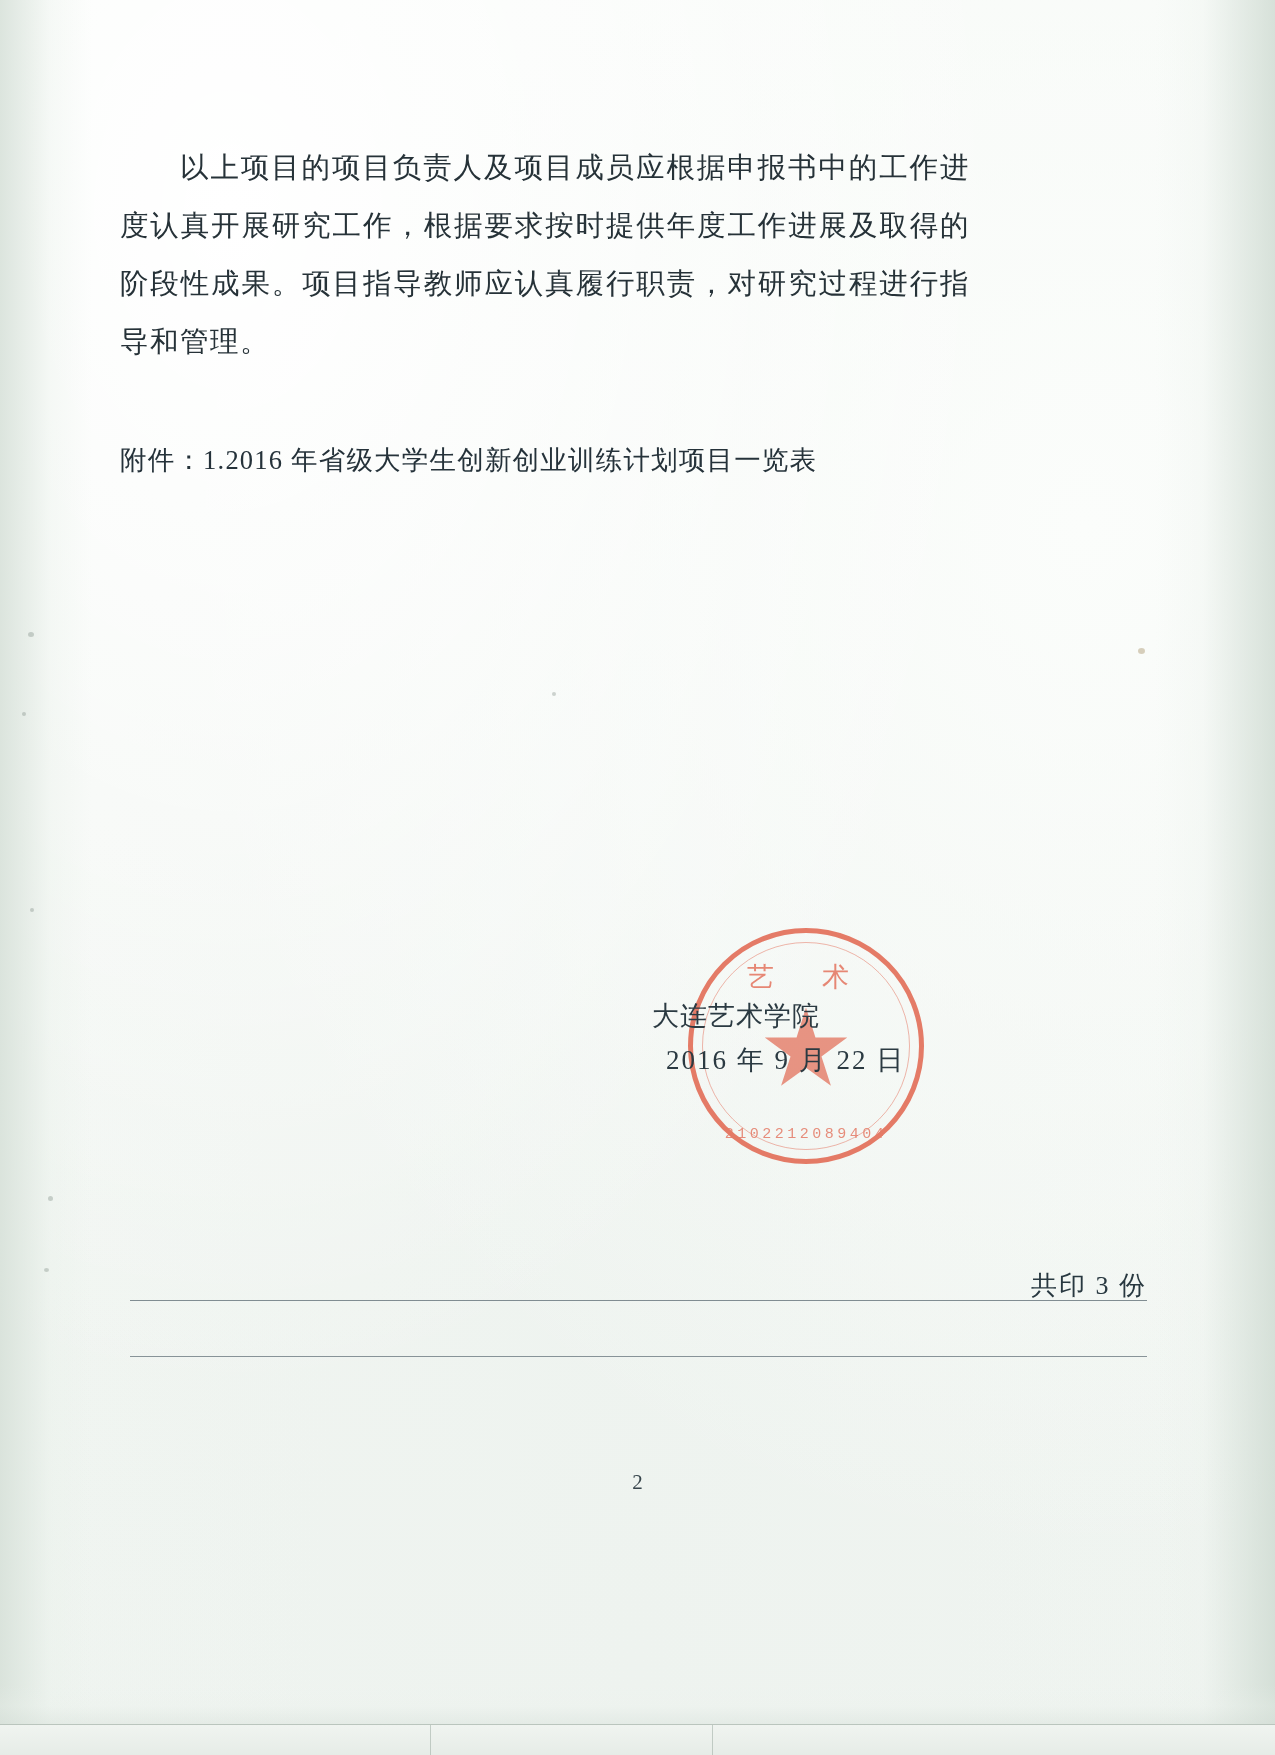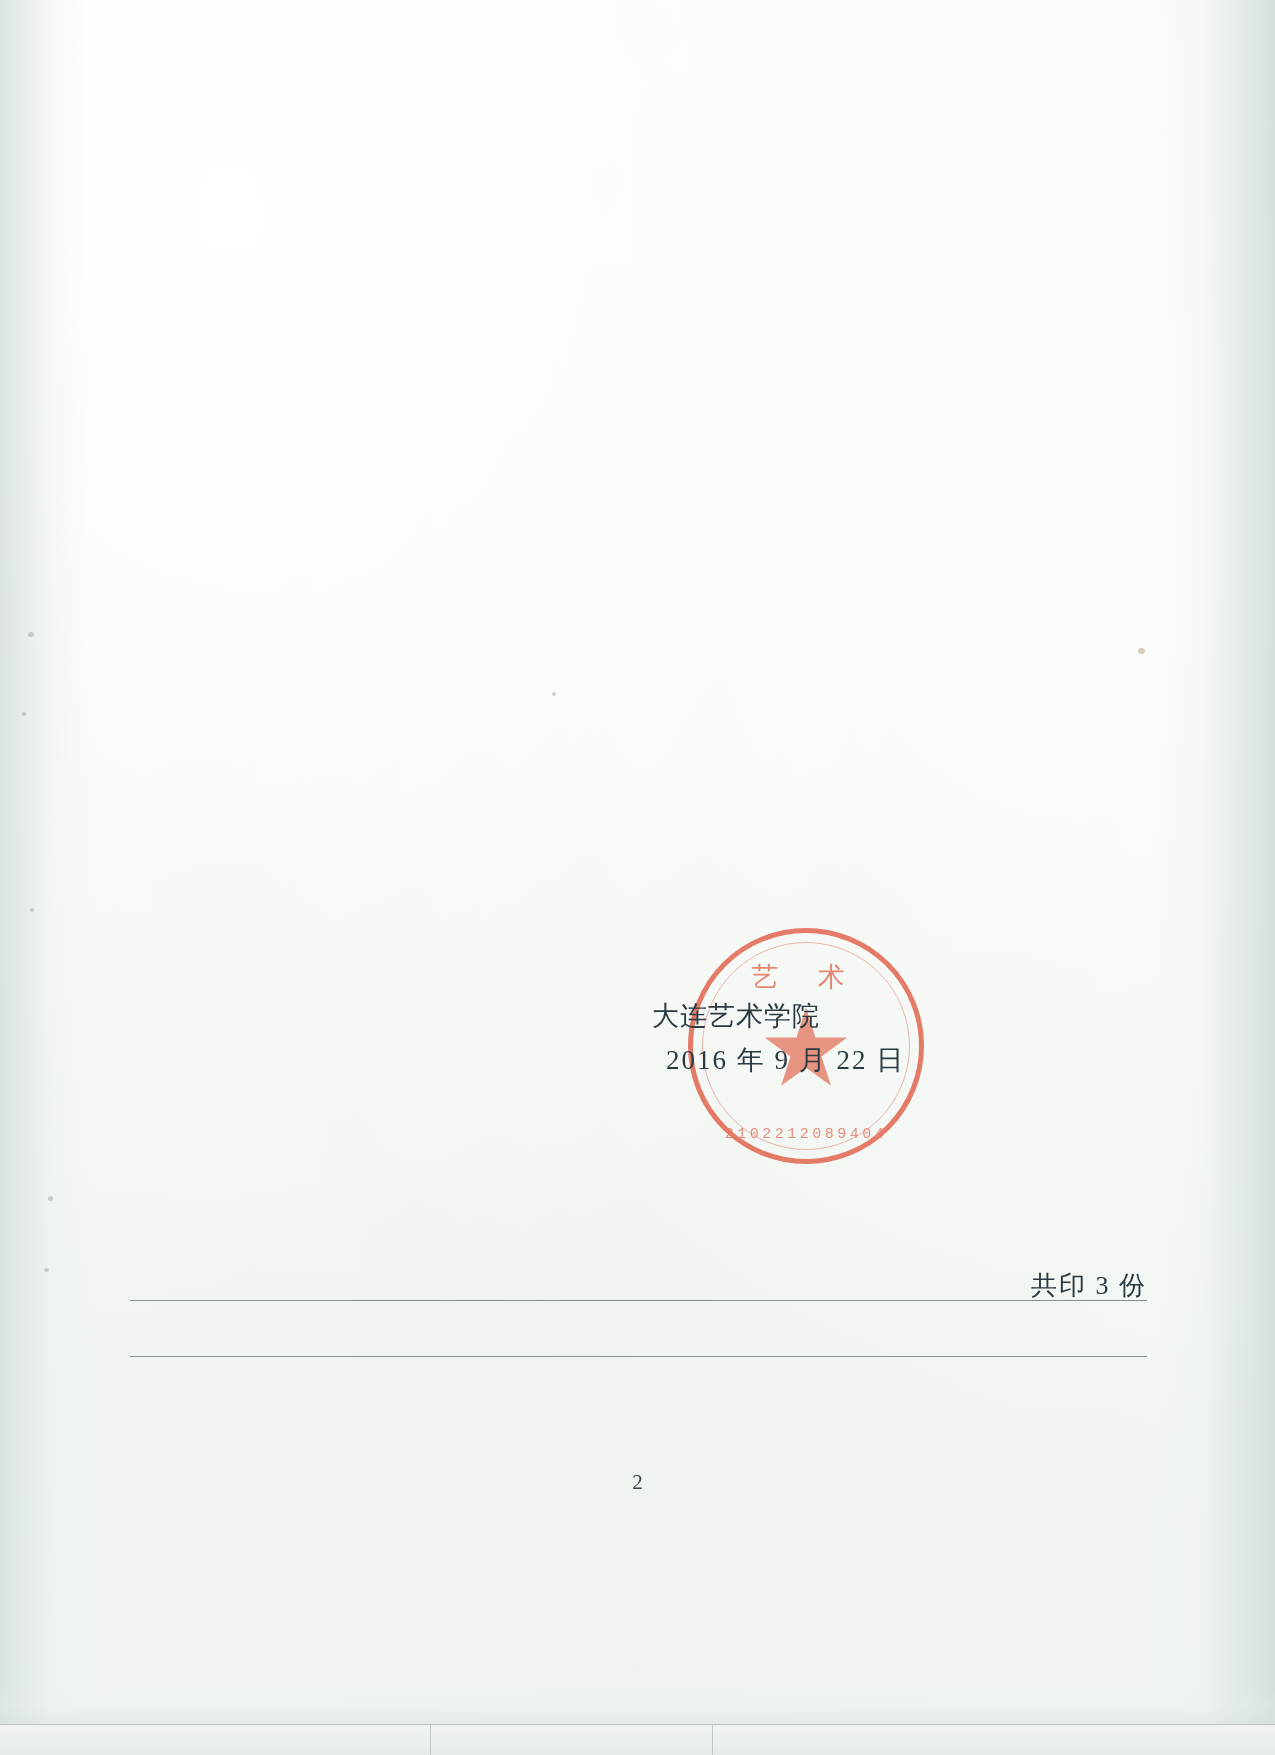--- a/index.html
+++ b/index.html
@@ -132,21 +132,21 @@
     clip-path: polygon(50% 0%, 61% 35%, 98% 35%, 68% 57%, 79% 91%, 50% 70%, 21% 91%, 32% 57%, 2% 35%, 39% 35%);
   }
   .seal-top-text {
     position: absolute;
     left: 0; right: 0;
     top: 26px;
     text-align: center;
     font-size: 27px;
     letter-spacing: 16px;
     color: #e0583f;
-    font-family: Liberation Sans, sans-serif;
+    font-family: Liberation Mono, monospace;
     opacity: 0.9;
   }
   .seal-bottom-text {
     position: absolute;
     left: 0; right: 0;
     bottom: 16px;
     text-align: center;
     font-size: 15px;
     letter-spacing: 3.5px;
     color: #e0583f;
@@ -233,22 +233,26 @@
 
   <div class="speck" style="left:28px; top:632px; width:6px; height:5px;"></div>
   <div class="speck" style="left:22px; top:712px; width:4px; height:4px;"></div>
   <div class="speck" style="left:30px; top:908px; width:4px; height:4px;"></div>
   <div class="speck" style="left:48px; top:1196px; width:5px; height:5px;"></div>
   <div class="speck" style="left:44px; top:1268px; width:5px; height:4px;"></div>
   <div class="speck" style="left:552px; top:692px; width:4px; height:4px;"></div>
   <div class="speck" style="left:1138px; top:648px; width:7px; height:6px; background:rgba(170,150,110,0.45);"></div>
 
   <div class="content">
+    <p class="body-par">以上项目的项目负责人及项目成员应根据申报书中的工作进度认真开展研究工作，根据要求按时提供年度工作进展及取得的阶段性成果。项目指导教师应认真履行职责，对研究过程进行指导和管理。</p>
 
     <div class="attach-block">
+      <div>
+        <span>附件：</span><span>1.2016 年省级大学生创新创业训练计划项目一览表</span>
+      </div>
     </div>
   </div>
 
   <div class="sign-zone">
     <div class="seal">
       <div class="seal-inner"></div>
       <div class="seal-star"></div>
       <div class="seal-top-text">艺 术</div>
       <div class="seal-bottom-text">2102212089404</div>
     </div>

